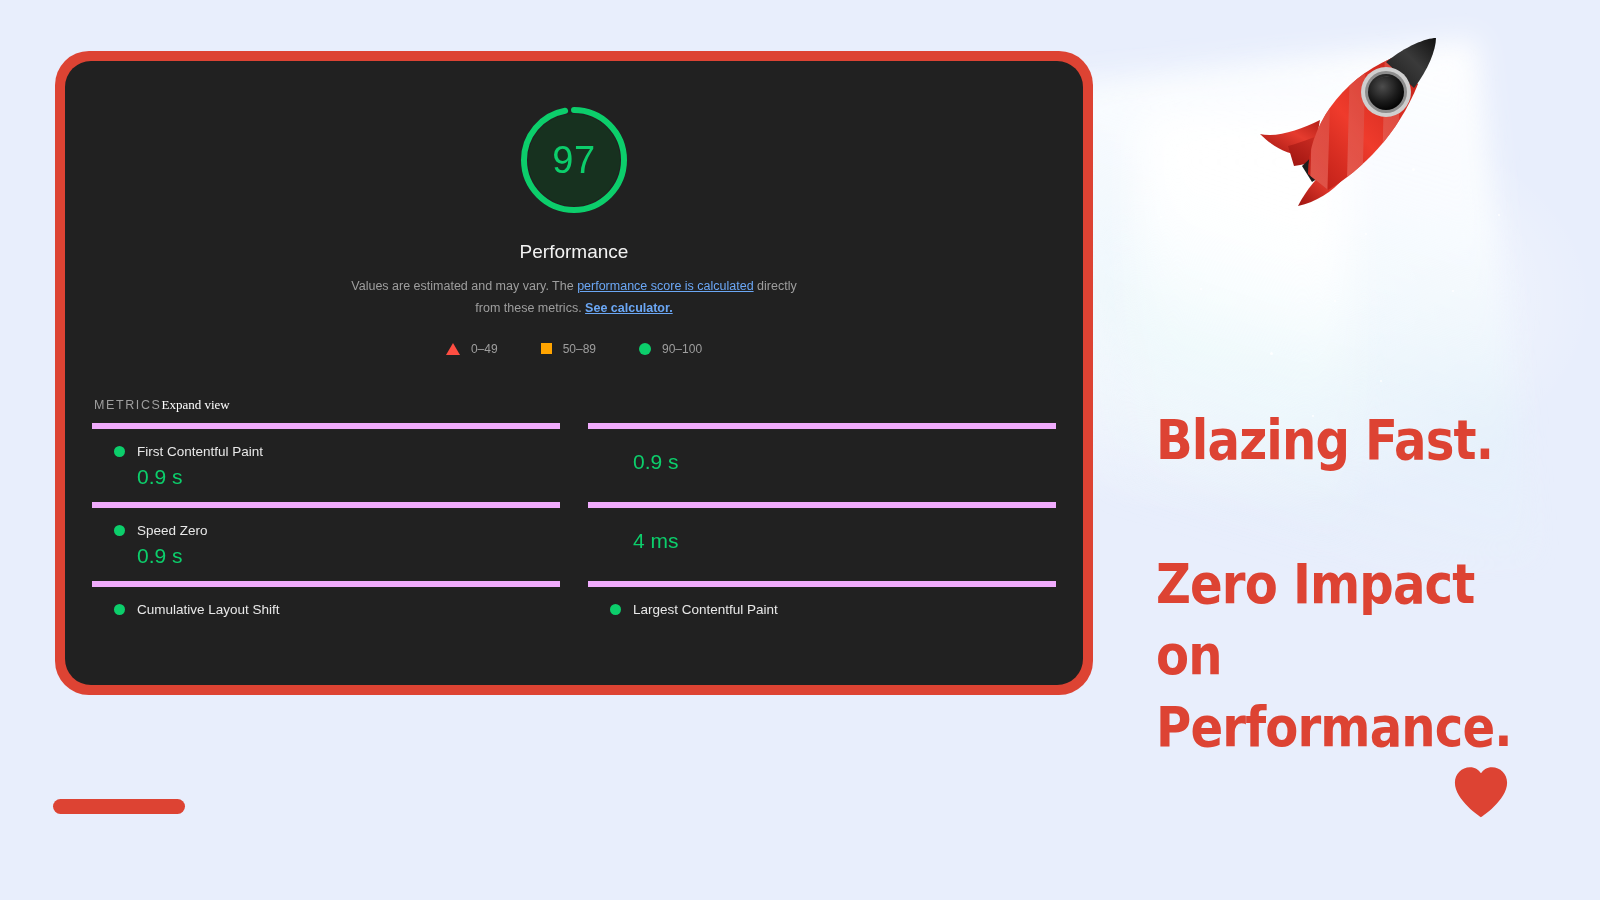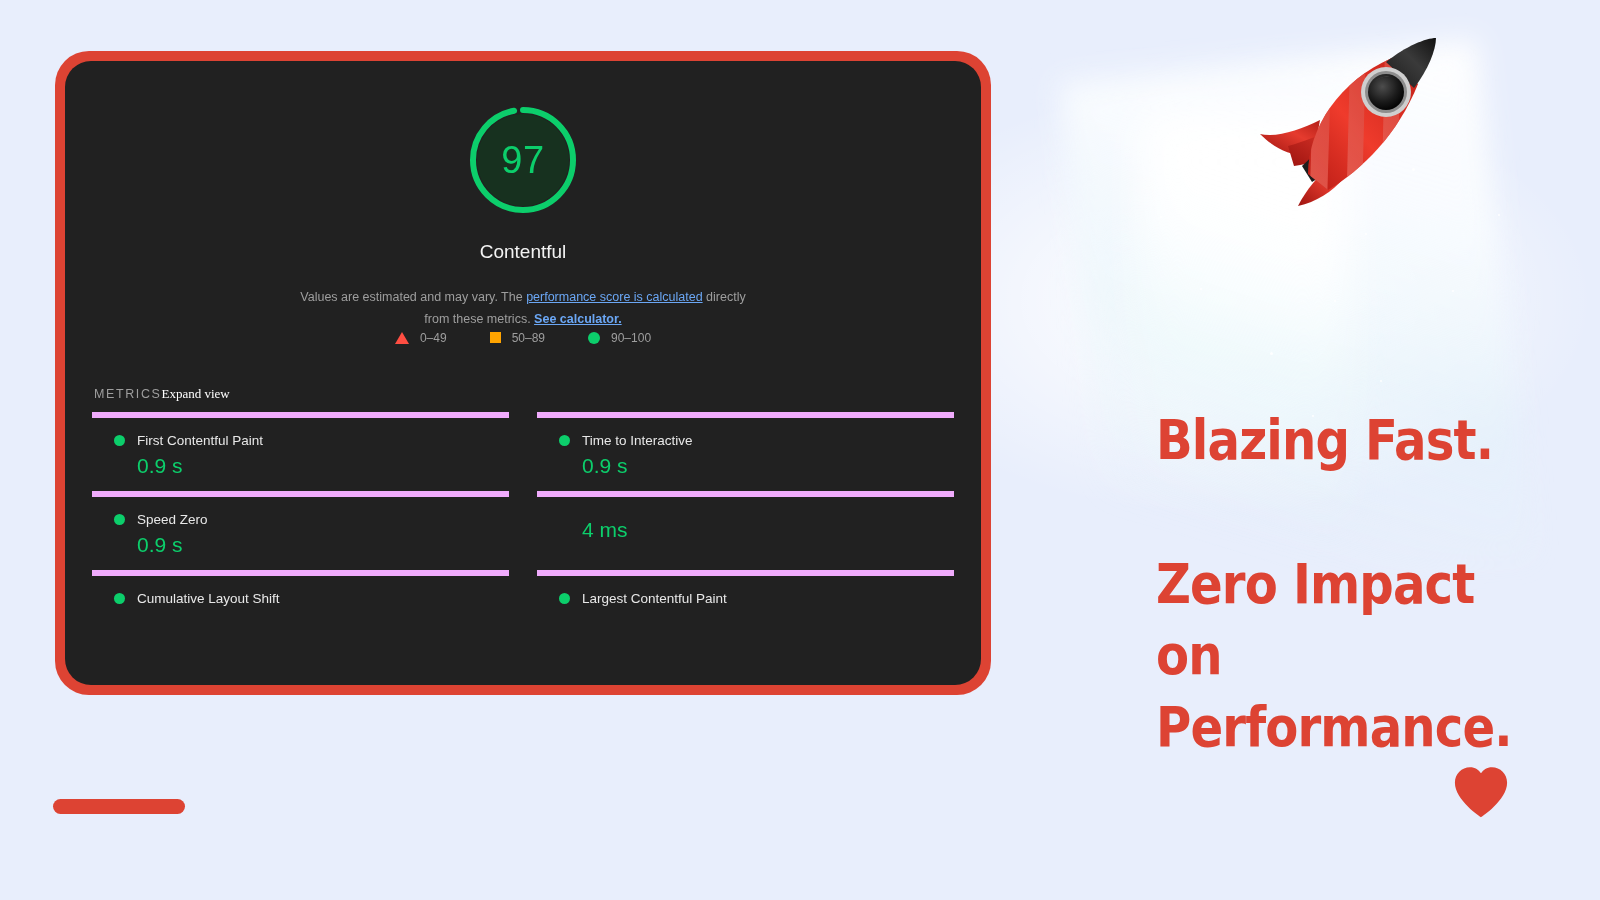--- a/index.html
+++ b/index.html
@@ -62,21 +62,21 @@
     border-radius: 50%;
     opacity: .9;
     pointer-events: none;
   }
 
   
   .lh-card-frame {
     position: absolute;
     left: 55px;
     top: 51px;
-    width: 936px;
+    width: 1038px;
     height: 644px;
     background: #dd4333;
     border-radius: 34px;
     padding: 10px;
   }
   .lh-card {
     width: 100%;
     height: 100%;
     background: #212121;
     border-radius: 26px;
@@ -107,34 +107,35 @@
     color: #0cce6b;
     letter-spacing: 0.5px;
   }
   .gauge-label {
     margin-top: 27px;
     font-size: 19px;
     color: #f3f3f3;
     font-weight: 400;
   }
   .gauge-desc {
-    margin-top: 24px;
+    margin-top: 13px;
     width: 470px;
     text-align: center;
     font-size: 12.5px;
     line-height: 1.75;
     color: #9e9e9e;
   }
   .gauge-desc a {
     color: #6ba7f5;
     text-decoration: underline;
   }
   .gauge-desc a.bold { font-weight: 700; }
 
   .legend {
+    margin-top: 22px;
     display: flex;
     gap: 43px;
     align-items: flex-start;
     font-size: 12px;
     color: #9e9e9e;
   }
   .legend-item { display: flex; align-items: center; gap: 11px; }
   .sw-tri {
     width: 0; height: 0;
     border-left: 7px solid transparent;
@@ -269,21 +270,21 @@
     <div class="gauge-wrap">
 
       <div class="gauge">
         <svg width="108" height="108" viewBox="0 0 108 108">
           <circle cx="54" cy="54" r="46" fill="#17311f" stroke="none"></circle>
           <circle id="gauge-arc" cx="54" cy="54" r="50" fill="none" stroke="#0cce6b" stroke-width="6" stroke-linecap="round" stroke-dasharray="304.7344873982099 9.424777960769404" stroke-dashoffset="0"></circle>
         </svg>
         <div class="gauge-score">97</div>
       </div>
 
-      <div class="gauge-label">Contentful</div>
+      <div class="gauge-label">Performance</div>
 
       <div class="gauge-desc">
         <span>Values are estimated and may vary. The </span><a href="#">performance score is calculated</a><span> directly from these metrics. </span><a href="#" class="bold">See calculator.</a>
       </div>
 
       <div class="legend">
         <div class="legend-item">
           <span class="sw-tri"></span>
           <span>0–49</span>
         </div>
@@ -308,24 +309,20 @@
 
         <div class="metric">
           <div class="metric-head">
             <span class="metric-dot"></span>
             <span class="metric-name">First Contentful Paint</span>
           </div>
           <div class="metric-value">0.9 s</div>
         </div>
 
         <div class="metric">
-          <div class="metric-head">
-            <span class="metric-dot"></span>
-            <span class="metric-name">Time to Interactive</span>
-          </div>
           <div class="metric-value">0.9 s</div>
         </div>
 
         <div class="metric">
           <div class="metric-head">
             <span class="metric-dot"></span>
             <span class="metric-name">Speed Zero</span>
           </div>
           <div class="metric-value">0.9 s</div>
         </div>

